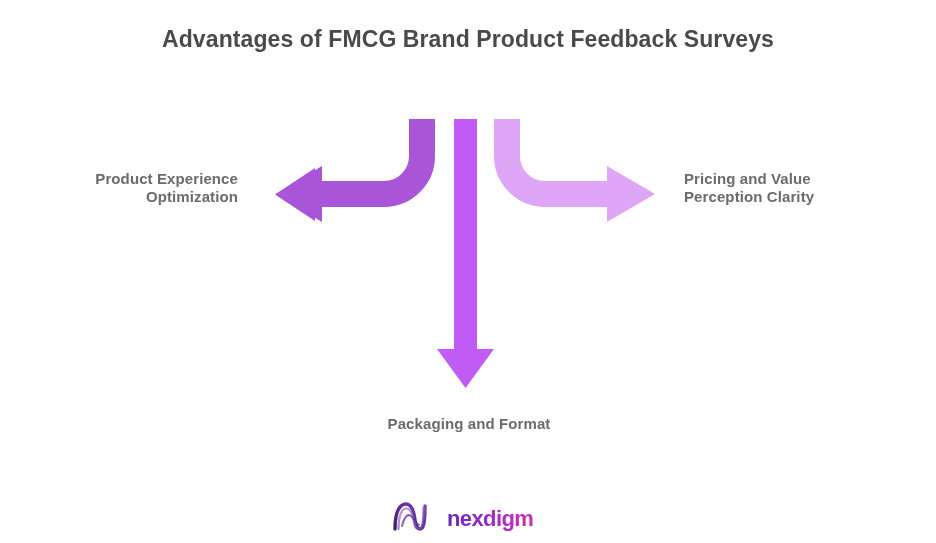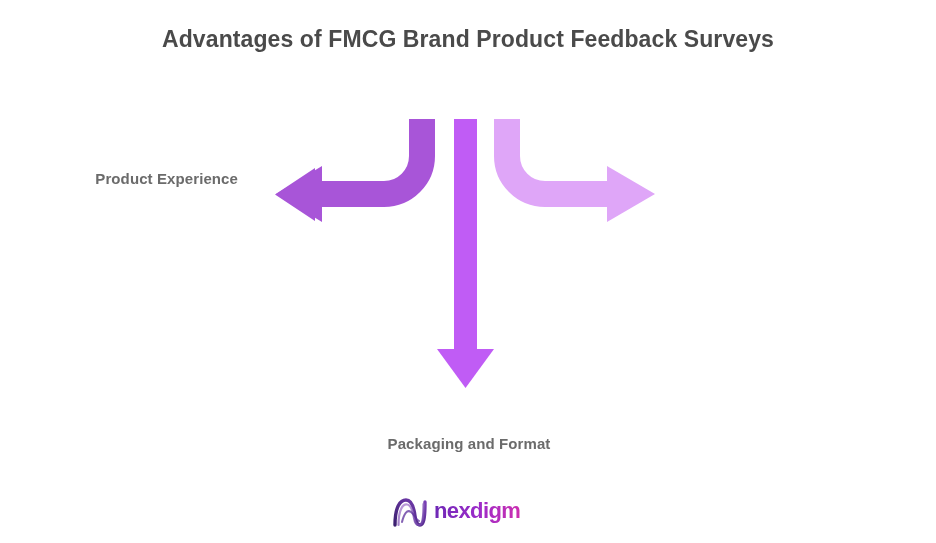--- a/index.html
+++ b/index.html
@@ -73,33 +73,32 @@
     left: 684px;
     top: 170px;
     width: 215px;
     text-align: left;
   }
   .label-bottom {
     left: 358px;
     top: 415px;
     width: 222px;
     text-align: center;
-    margin-top: 20px;
   }
 
   
   .logo {
     position: absolute;
     left: 390px;
     top: 494px;
     width: 160px;
     height: 42px;
     display: flex;
-    align-items: flex-start;
-    gap: 4px;
+    align-items: flex-end;
+    gap: 17px;
   }
   .logo-mark {
     width: 40px;
     height: 38px;
     flex: 0 0 auto;
   }
   .logo-word {
     height: 34px;
     flex: 0 0 auto;
   }
@@ -137,22 +136,27 @@
     </g>
 
     <g>
       <path fill="none" stroke="#dfa6f8" stroke-width="26" stroke-linecap="butt" d="M 507,119 L 507,156 A 38,38 0 0 0 545,194 L 612,194"></path>
       <polygon points="607,166 607,222 655,194" fill="#dfa6f8"></polygon>
     </g>
   </svg>
 
   <div class="node-label label-left">
     <span class="ln">Product Experience</span>
+    <span class="ln">Optimization</span>
   </div>
 
+  <div class="node-label label-right">
+    <span class="ln">Pricing and Value</span>
+    <span class="ln">Perception Clarity</span>
+  </div>
 
   <div class="node-label label-bottom">
     <span class="ln">Packaging and Format</span>
   </div>
 
   <div class="logo">
     <svg class="logo-mark" viewBox="0 0 40 38" xmlns="http://www.w3.org/2000/svg">
       <defs>
         <linearGradient id="markGradA" x1="0" y1="1" x2="1" y2="0">
           <stop offset="0%" stop-color="#3b1f6e"></stop>

